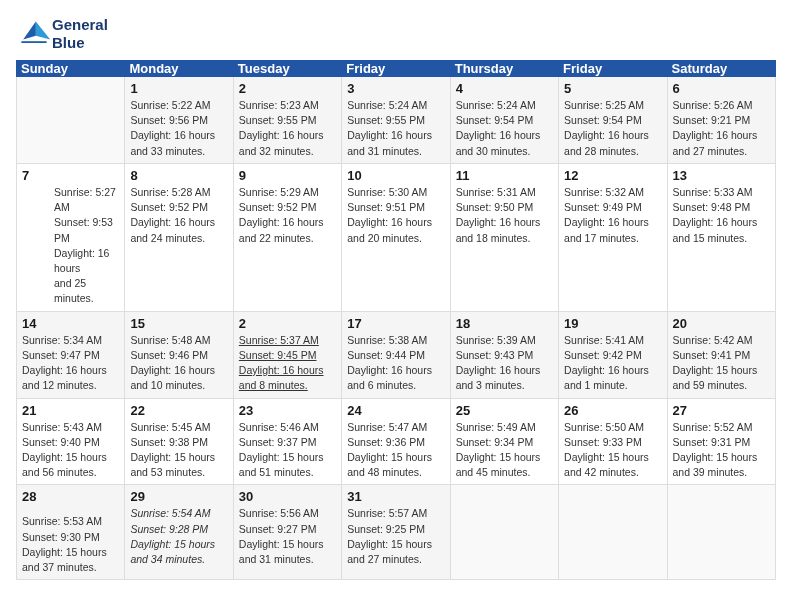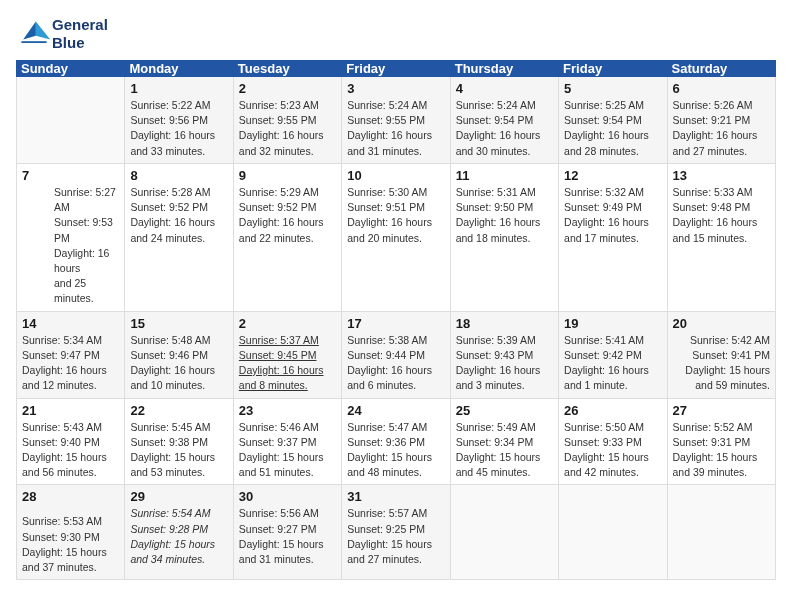--- a/index.html
+++ b/index.html
@@ -256,21 +256,21 @@
         </td>
         <td>
           <span class="day-number">19</span>
           <div class="day-info" style="white-space: pre-line;">Sunrise: 5:41 AM
 Sunset: 9:42 PM
 Daylight: 16 hours
 and 1 minute.</div>
         </td>
         <td>
           <span class="day-number">20</span>
-          <div class="day-info" style="white-space: pre-line; text-align: right;">Sunrise: 5:42 AM
+          <div class="day-info" style="white-space: pre-line;">Sunrise: 5:42 AM
 Sunset: 9:41 PM
 Daylight: 15 hours
 and 59 minutes.</div>
         </td>
       </tr>
       <tr>
         <td>
           <span class="day-number">21</span>
           <div class="day-info" style="white-space: pre-line;">Sunrise: 5:43 AM
 Sunset: 9:40 PM

